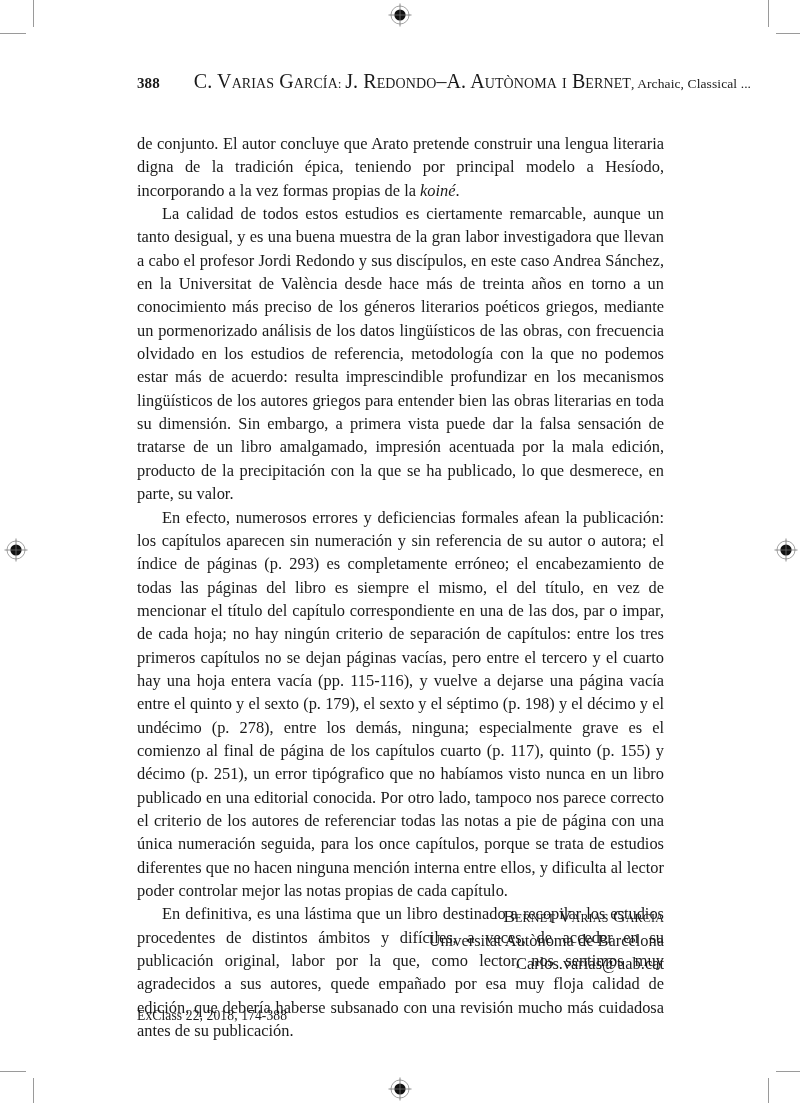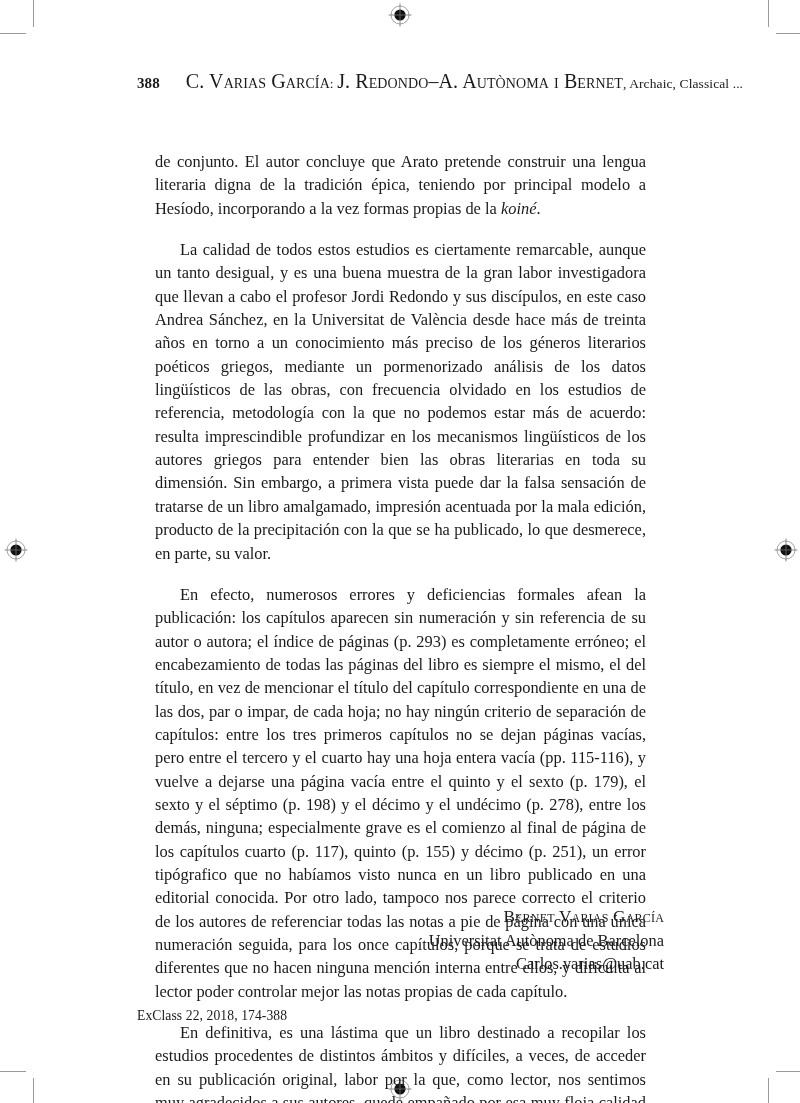--- a/index.html
+++ b/index.html
@@ -62,42 +62,42 @@
     top: 70px;
     left: 0;
     width: 527px;
     font-size: 13.5px;
     letter-spacing: 0.1px;
     white-space: nowrap;
   }
   .folio {
     font-weight: bold;
     font-size: 15px;
-    margin-right: 26px;
+    margin-right: 34px;
   }
   .smallcaps {
     font-variant: small-caps;
     font-size: 20px;
   }
   .running-head .title-italic {
   }
 
   .body-text {
     position: absolute;
     top: 132px;
     left: 0;
     width: 527px;
     font-size: 16.4px;
     line-height: 23.35px;
     text-align: justify;
     text-justify: inter-word;
     hyphens: none;
   }
   .body-text p {
-    margin: 18px;
+    margin: 0;
     text-indent: 25px;
   }
   .body-text p.first {
     text-indent: 0;
   }
   .body-text p i {
     font-style: italic;
   }
 
   .signature {

